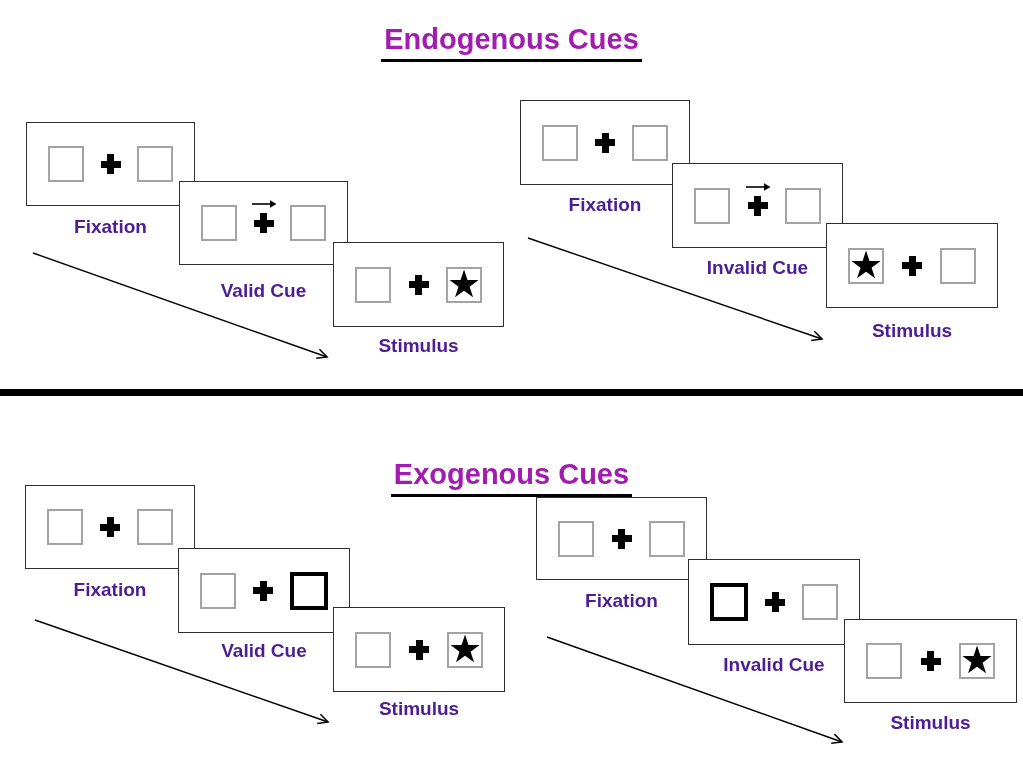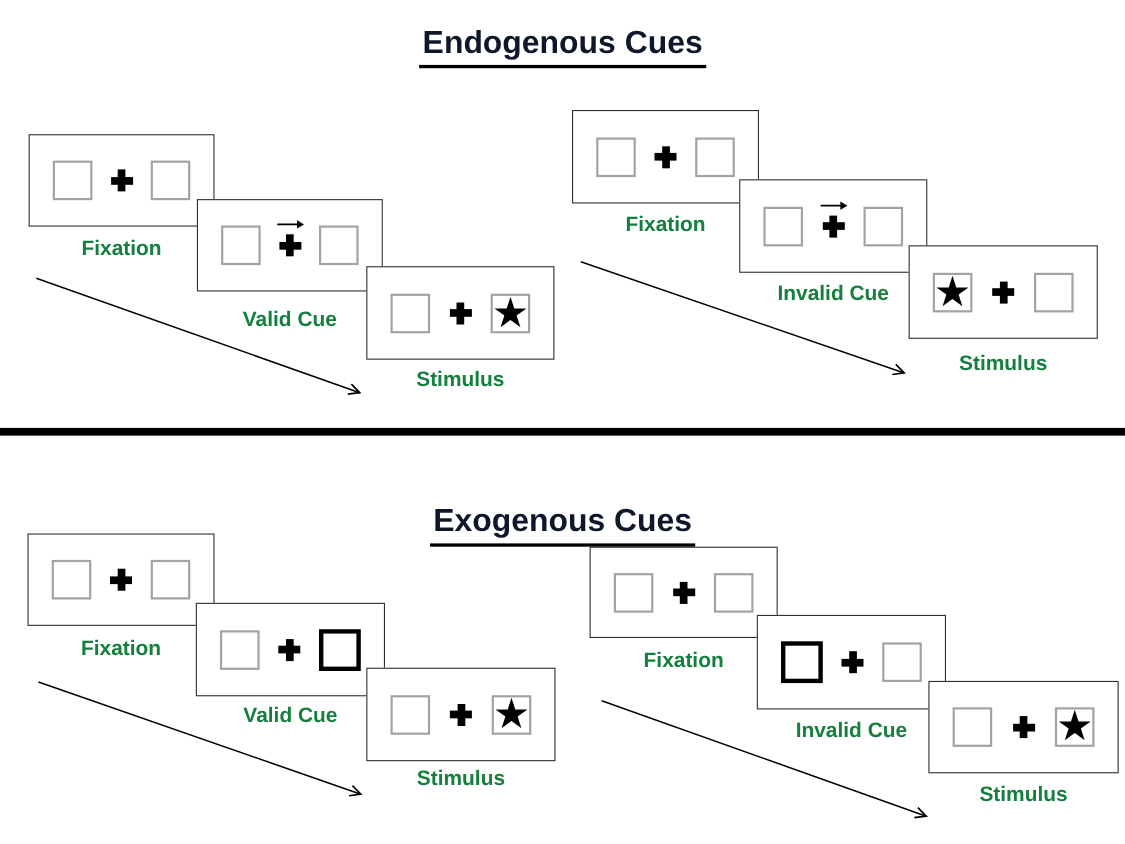--- a/index.html
+++ b/index.html
@@ -2,21 +2,21 @@
 <html><head>
 <meta charset="utf-8">
 <style>
   html,body { margin:0; padding:0; background:#ffffff; }
   .stage {
     position:relative; width:1023px; height:767px; background:#ffffff;
     font-family:"Liberation Sans", sans-serif; overflow:hidden;
   }
   .section-title { position:absolute; left:0; width:100%; text-align:center; z-index:3; }
   .title-text {
-    display:inline-block; font-weight:bold; font-size:29px; color:#0f172a;
+    display:inline-block; font-weight:bold; font-size:29px; color:#a21caf;
     border-bottom:3px solid #000; padding:0 3px 3px;
   }
   .divider { position:absolute; left:0; width:1023px; height:7px; background:#000; z-index:3; }
   .arrow-layer { position:absolute; left:0; top:0; z-index:0; }
   .frame {
     position:absolute; background:#fff; border:1.5px solid #2f2f2f; box-sizing:border-box;
     display:flex; align-items:center; justify-content:space-between; padding:0 21px; z-index:1;
   }
   .sq {
     width:36px; height:36px; border:2px solid #a3a3a3; box-sizing:border-box; background:#fff;
@@ -26,21 +26,21 @@
   .plus { position:relative; width:20px; height:20px; flex:0 0 auto; }
   .plus::before { content:""; position:absolute; left:0; top:6.5px; width:20px; height:7px; background:#000; }
   .plus::after  { content:""; position:absolute; top:0; left:6.5px; width:7px; height:20px; background:#000; }
   .cue-center { position:relative; flex:0 0 auto; }
   .cue-arrow { position:absolute; left:50%; top:-14px; transform:translateX(-50%); }
   .star {
     font-family:"DejaVu Sans", sans-serif; font-size:38px; line-height:30px;
     color:#000; display:block; margin-top:-2px;
   }
   .flabel {
-    position:absolute; text-align:center; font-weight:bold; font-size:19px; color:#15803d; z-index:2;
+    position:absolute; text-align:center; font-weight:bold; font-size:19px; color:#4c1d95; z-index:2;
   }
 </style>
 </head>
 <body>
 
 <div class="stage">
 
   <div class="section-title" style="top:23px;">
     <span class="title-text">Endogenous Cues</span>
   </div>

